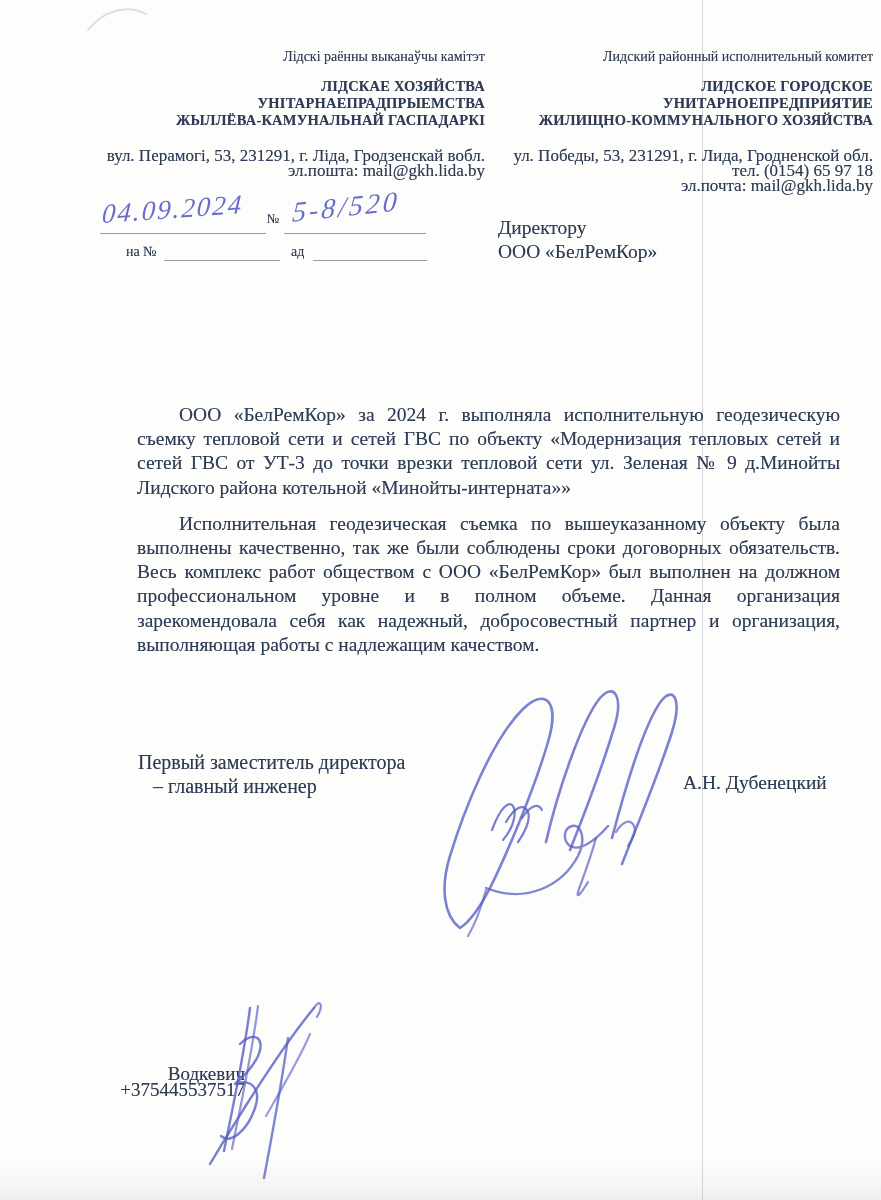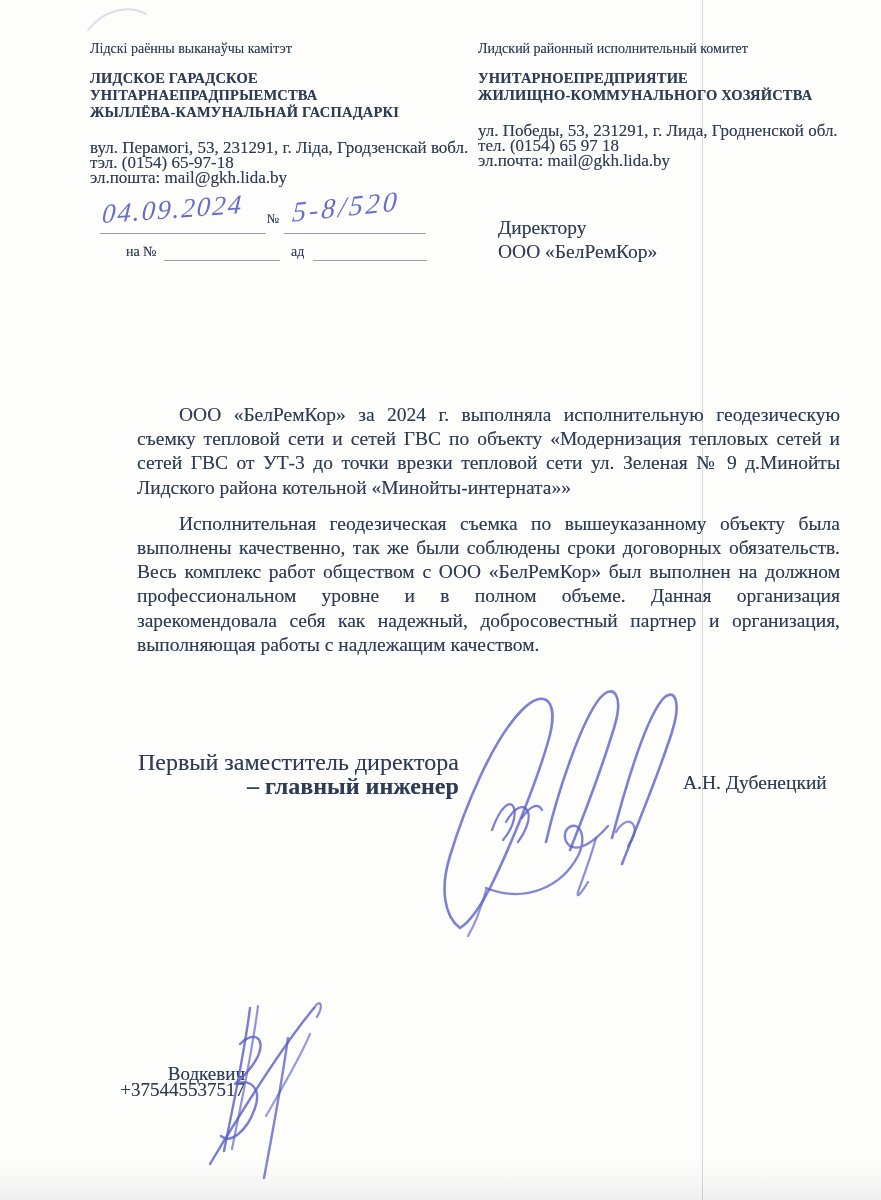--- a/index.html
+++ b/index.html
@@ -11,43 +11,43 @@
   html,body{margin:0;padding:0;background:#ffffff;}
   .page{
     position:relative;width:881px;height:1200px;background:var(--page);
     overflow:hidden;font-family:"Liberation Serif","DejaVu Serif",serif;color:var(--text);
   }
   .printed{text-shadow:0 0 .6px rgba(46,60,85,.5);}
   .fold{position:absolute;left:702px;top:0;width:1px;height:1200px;background:rgba(148,153,168,.38);}
   .scan-noise{position:absolute;left:0;top:1158px;width:881px;height:42px;
     background:linear-gradient(180deg,rgba(120,122,128,0) 0%,rgba(120,122,128,.05) 55%,rgba(118,120,126,.10) 100%);}
   
-  .lh{position:absolute;top:40px;width:395px;text-align:left;}
+  .lh{position:absolute;top:48px;width:395px;text-align:right;}
   .lh-left{left:90px;}
   .lh-right{left:478px;}
   .lh .authority{font-size:14px;line-height:17px;margin-bottom:13px;}
   .lh .org{font-weight:bold;font-size:14.5px;line-height:17px;letter-spacing:.2px;margin-bottom:19px;}
   .lh .addr{font-size:17px;line-height:15px;}
   
   .hw{position:absolute;font-style:italic;color:var(--ink);opacity:.9;white-space:nowrap;}
   .hw-date{left:102px;top:194px;font-size:27px;letter-spacing:2px;transform:rotate(-4deg) skewX(-8deg);}
   .hw-num{left:292px;top:191px;font-size:28px;letter-spacing:3px;transform:rotate(-6deg) skewX(-10deg);}
   .rule-line{position:absolute;height:1px;background:var(--rule);}
   .small-label{position:absolute;font-size:14px;}
   .num-sign{position:absolute;left:267px;top:211px;font-size:13px;}
   
   .recipient{position:absolute;left:498px;top:216px;font-size:19.5px;line-height:24px;}
   
   .subject{position:absolute;left:133px;top:324px;font-size:20.5px;line-height:25px;}
   
   .body-text{position:absolute;left:125px;top:391px;width:727px;font-size:19.5px;line-height:24.2px;text-align:justify;}
   .body-text p{margin:12px;text-indent:42px;}
   
-  .signoff-role{position:absolute;left:138px;top:750px;font-size:24px;line-height:24px;text-align:right;}
-  .signoff-role .l2{padding-left:15px;font-weight:bold;}
+  .signoff-role{position:absolute;left:138px;top:750px;font-size:20px;line-height:24px;}
+  .signoff-role .l2{padding-left:15px;}
   .signoff-name{position:absolute;left:683px;top:772px;font-size:19.5px;white-space:nowrap;}
   
   .footer-contact{position:absolute;left:120px;top:1066px;width:125px;text-align:right;font-size:19px;line-height:16px;}
   
   .sig{position:absolute;}
   .sig path{fill:none;stroke:var(--ink);stroke-linecap:round;stroke-linejoin:round;}
   .sig-main{left:430px;top:660px;}
   .sig-foot{left:188px;top:986px;}
   .artifact{position:absolute;left:82px;top:0px;}
 </style>
@@ -58,34 +58,34 @@
 
   <div class="fold"></div>
 
   <svg class="artifact" width="70" height="36" viewBox="0 0 70 36">
     <path d="M6,30 C22,10 46,4 64,14" fill="none" stroke="rgba(100,115,150,.22)" stroke-width="2" stroke-linecap="round"></path>
   </svg>
 
   <div class="lh lh-left printed">
     <div class="authority">Лідскі раённы выканаўчы камітэт</div>
     <div class="org">
-      <div>ЛИДСКОЕ ГАРАДСКОЕ</div>
+      <div>ЛІДСКАЕ ХОЗЯЙСТВА</div>
       <div>УНІТАРНАЕПРАДПРЫЕМСТВА</div>
       <div>ЖЫЛЛЁВА-КАМУНАЛЬНАЙ ГАСПАДАРКІ</div>
     </div>
     <div class="addr">
       <div>вул. Перамогі, 53, 231291, г. Ліда, Гродзенскай вобл.</div>
-      <div>тэл. (0154) 65-97-18</div>
       <div>эл.пошта: mail@gkh.lida.by</div>
     </div>
   </div>
 
   <div class="lh lh-right printed">
     <div class="authority">Лидский районный исполнительный комитет</div>
     <div class="org">
+      <div>ЛИДСКОЕ ГОРОДСКОЕ</div>
       <div>УНИТАРНОЕПРЕДПРИЯТИЕ</div>
       <div>ЖИЛИЩНО-КОММУНАЛЬНОГО ХОЗЯЙСТВА</div>
     </div>
     <div class="addr">
       <div>ул. Победы, 53, 231291, г. Лида, Гродненской обл.</div>
       <div>тел. (0154) 65 97 18</div>
       <div>эл.почта: mail@gkh.lida.by</div>
     </div>
   </div>
 

